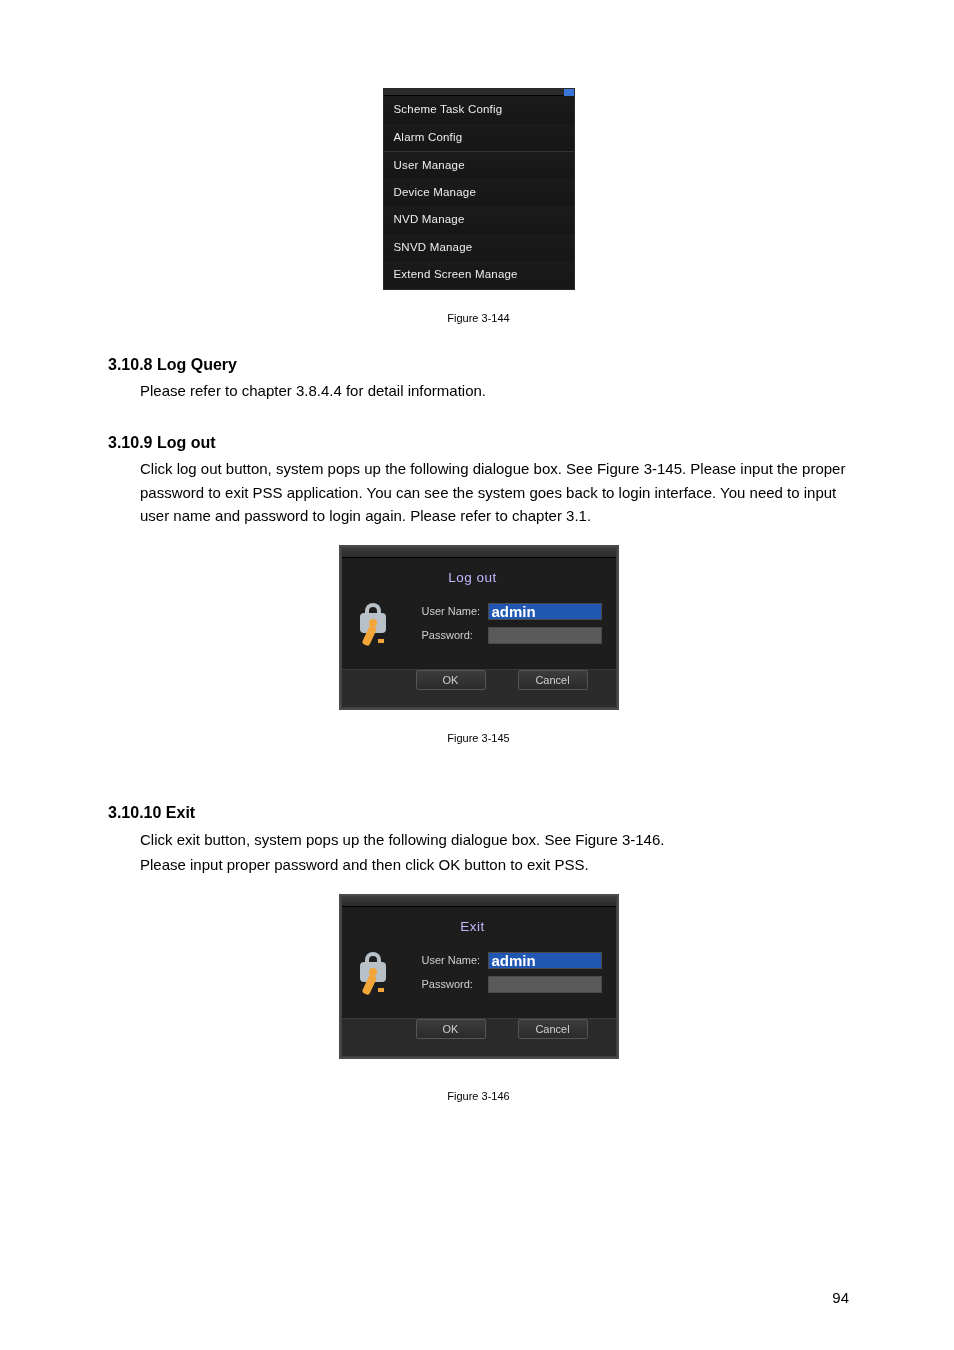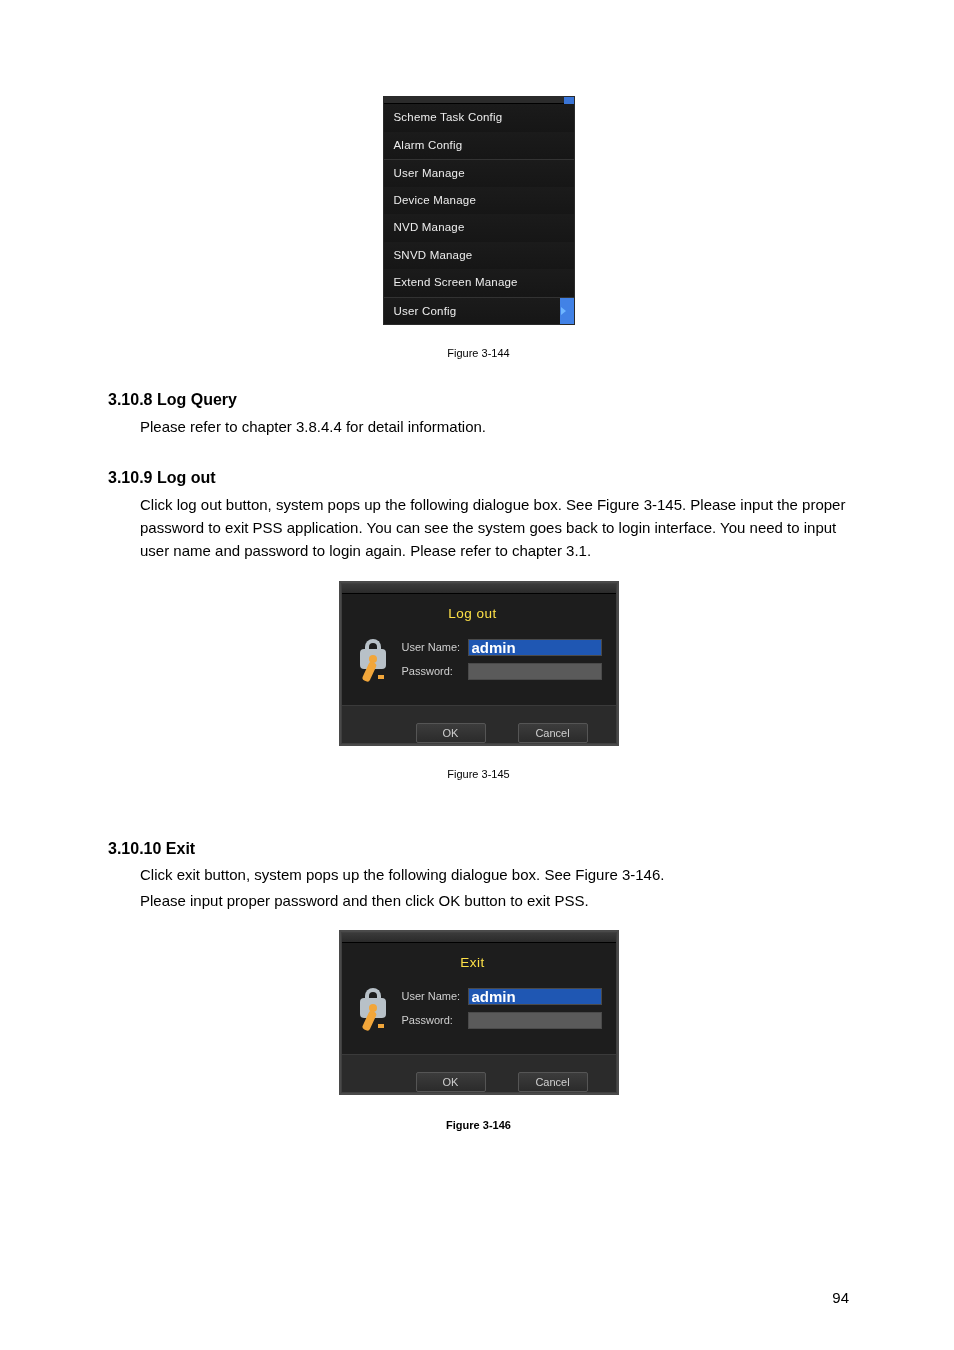--- a/index.html
+++ b/index.html
@@ -5,44 +5,44 @@
   * { box-sizing: border-box; margin: 0; padding: 0; }
   html, body { width: 954px; background: #fff; font-family: Arial, Helvetica, sans-serif; color: #000; }
   body { padding: 80px 105px 50px 108px; font-size: 15px; line-height: 1.55; position: relative; min-height: 1350px; }
 
   .figure-caption { text-align: center; font-size: 11px; margin: 20px 0 26px 0; }
   h3.section-heading { font-size: 16px; font-weight: bold; margin-top: 8px; }
   p.body-text { font-size: 15px; margin-top: 2px; margin-left: 32px; }
   .section-gap { height: 20px; }
 
   
-  .menu-wrap { width: 192px; margin: 16px auto; border: 1px solid #2a2a2a; background: #f0abfc; }
+  .menu-wrap { width: 192px; margin: 8px auto; border: 1px solid #2a2a2a; background: #f0abfc; }
   .menu-title-strip { height: 7px; background: #2b2b2b; border-bottom: 1px solid #000; position: relative; }
   .menu-title-strip::after { content:""; position:absolute; top:0; right:0; width:10px; height:7px; background:#3a75d7; }
   .menu-item { height: 27.5px; line-height: 27.5px; padding: 0 10px; color:#ededed; font-size:11.5px; letter-spacing:.2px;
                background: linear-gradient(#1b1b1b,#161616); position: relative; }
   .menu-sep { border-top: 1px solid #333; }
   .menu-item.has-sub::after { content:""; position:absolute; right:8px; top:9px; width:0; height:0;
                border-top:4px solid transparent; border-bottom:4px solid transparent; border-left:5px solid #6fb6ff; }
   .menu-item[data-highlight="true"]::before { content:""; position:absolute; right:0; top:0; bottom:0; width:14px;
                background:#4282e6; }
 
   
   .dlg-outer { width: 280px; margin: 18px auto 0 auto; padding: 2px; background:#4a4a4a; }
   .dlg { background:#1d1d1d; border:1px solid #3f3f3f; }
   .dlg-bar { height: 10px; background: linear-gradient(#3a3a3a,#2a2a2a); border-bottom:1px solid #000; }
-  .dlg-title { text-align:center; color:#fde047; font-size:13.5px; letter-spacing:.5px; padding:10px 12px 10px 0; }
-  .dlg-body { display:flex; padding: 2px 14px 20px 14px; gap:2px; }
+  .dlg-title { text-align:center; color:#c4b5fd; font-size:13.5px; letter-spacing:.5px; padding:10px 12px 10px 0; }
+  .dlg-body { display:flex; padding: 2px 14px 20px 14px; gap:22px; }
   .dlg-form { flex:1; font-size:11px; color:#cfcfcf; }
   .dlg-row { display:flex; align-items:center; height:21px; margin-bottom:3px; }
   .dlg-label { width:66px; white-space:nowrap; }
   .dlg-field { flex:1; height:17px; background:#5a5a5a; border:1px solid #4a4a4a; color:#f7e28a; font-weight:bold;
                font-size:15px; line-height:15px; padding:0 3px; }
   .dlg-field.sel { background:#1f57b3; color:#fff; }
-  .dlg-btnrow { background:#2b2b2b; border-top:1px solid #3a3a3a; height:38px; display:flex; align-items:flex-end; justify-content:center; gap:32px;padding-left:46px; }
+  .dlg-btnrow { background:#2b2b2b; border-top:1px solid #3a3a3a; height:38px; display:flex; align-items:flex-start; justify-content:center; gap:32px;padding-left:46px; }
   .dlg-btn { width:70px; height:20px; font-size:11px; color:#cfcfcf; text-align:center; line-height:18px;
              background: linear-gradient(#3c3c3c,#2b2b2b); border:1px solid #555; border-radius:2px; }
 
   
   .ico-lockkey { width:44px; height:44px; position:relative; flex:none; margin-top:2px; }
   .ico-lockkey .lock-body { position:absolute; left:4px; top:10px; width:26px; height:20px; background:#b8c1c8; border-radius:4px; }
   .ico-lockkey .lock-sh   { position:absolute; left:9px; top:0px; width:16px; height:16px; border:4px solid #b8c1c8; border-bottom:none; border-radius:10px 10px 0 0; background:transparent; }
   .ico-lockkey .keyhole   { position:absolute; left:13px; top:16px; width:8px; height:8px; background:#f2a63a; border-radius:50%; }
   .ico-lockkey .keystick  { position:absolute; left:14px; top:22px; width:8px; height:20px; background:#f2a63a; border-radius:3px; transform: rotate(25deg); transform-origin: top left; }
   .ico-lockkey .keytooth  { position:absolute; left:22px; top:36px; width:6px; height:4px; background:#f2a63a; }
@@ -57,24 +57,20 @@
 
   <div class="menu-item">Scheme Task Config</div>
   <div class="menu-item">Alarm Config</div>
 
   <div class="menu-item menu-sep">User Manage</div>
   <div class="menu-item">Device Manage</div>
   <div class="menu-item">NVD Manage</div>
   <div class="menu-item">SNVD Manage</div>
   <div class="menu-item">Extend Screen Manage</div>
 
-  <div class="menu-item menu-sep has-sub" data-highlight="true">
-    <span>User Config</span>
-    <span></span>
-  </div>
 </div>
 
 <div class="figure-caption">Figure 3-144</div>
 
 <h3 class="section-heading">3.10.8 Log Query</h3>
 <p class="body-text">Please refer to chapter 3.8.4.4 for detail information.</p>
 
 <div class="section-gap"></div>
 
 <h3 class="section-heading">3.10.9 Log out</h3>
@@ -141,15 +137,15 @@
         </div>
       </div>
     </div>
     <div class="dlg-btnrow">
       <div class="dlg-btn">OK</div>
       <div class="dlg-btn">Cancel</div>
     </div>
   </div>
 </div>
 
-<div class="figure-caption" style="margin-top:22px;font-weight:bold;">Figure 3-146</div>
+<div class="figure-caption" style="margin-top:29px;">Figure 3-146</div>
 
 <div class="page-num">94</div>
 
 </body></html>

